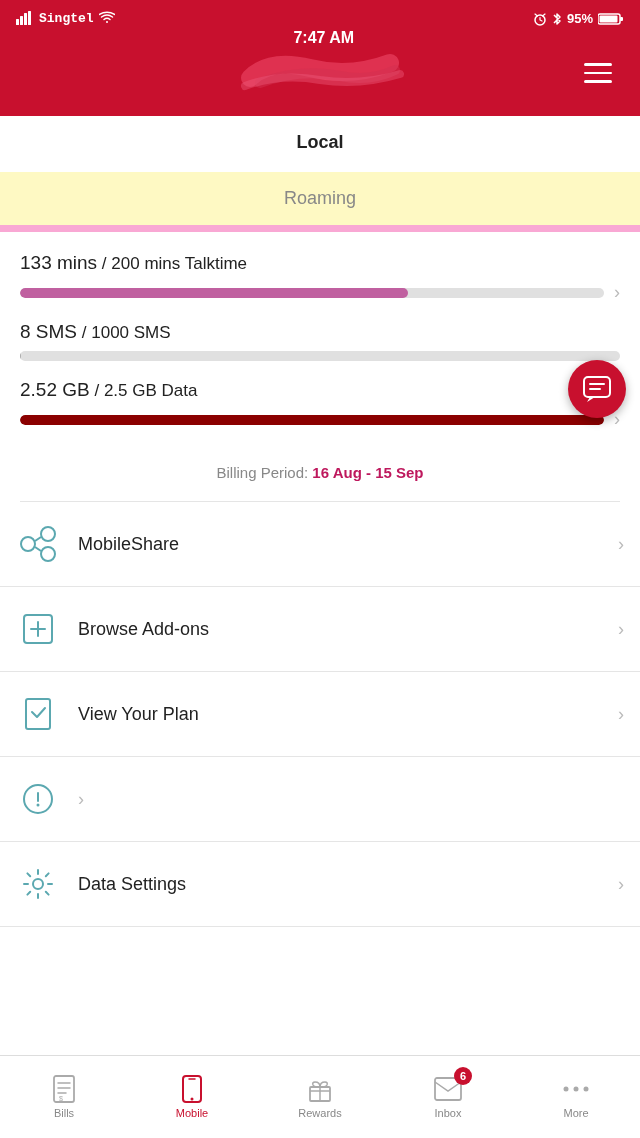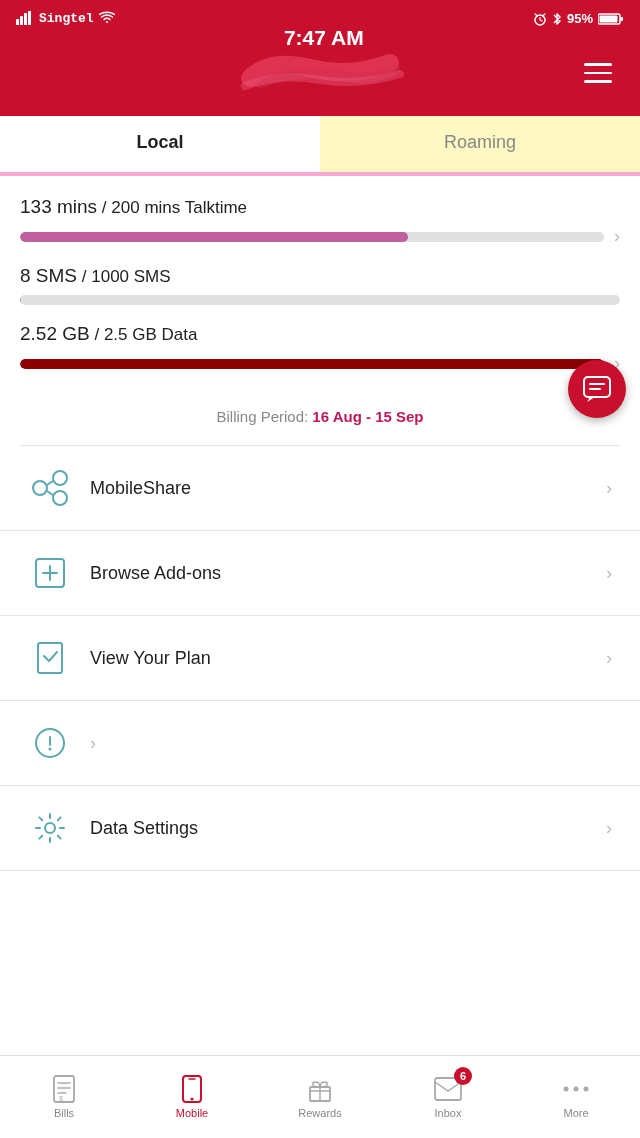--- a/index.html
+++ b/index.html
@@ -18,21 +18,21 @@
       color: white;
       display: flex;
       justify-content: space-between;
       align-items: center;
       padding: 6px 16px;
       height: 36px;
       font-size: 13px;
       font-weight: 600;
     }
     .status-left { display: flex; align-items: center; gap: 5px; font-family: Liberation Mono, monospace; }
-    .status-center { font-size: 21px; font-weight: 700; margin-top: 39px; }
+    .status-center { font-size: 16px; font-weight: 700; margin-top: 39px; }
     .status-right { display: flex; align-items: flex-end; gap: 5px; font-size: 13px; }
 
     
     .header {
       background: #c8102e;
       display: flex;
       justify-content: space-between;
       align-items: center;
       padding: 10px 20px 16px 20px;
       height: 80px;
@@ -58,21 +58,22 @@
     .hamburger-line {
       width: 28px;
       height: 2.5px;
       background: white;
       border-radius: 2px;
     }
 
     
     .tabs {
       display: flex;
-      border-bottom: 4px solid #f9a8d4;
+      border-bottom: 7px solid #f9a8d4;
+      flex-direction: column;
     }
     .tab {
       flex: 1;
       text-align: center;
       padding: 16px 0;
       font-size: 18px;
       color: #555;
       cursor: pointer;
       background: #fff;
     }
@@ -141,21 +142,21 @@
     .divider {
       height: 1px;
       background: #e5e5e5;
       margin: 0 20px;
     }
 
     
     .menu-item {
       display: flex;
       align-items: center;
-      padding: 20px 28px;
+      padding: 20px 16px;
       cursor: pointer;
       gap: 18px;
       border-bottom: 1px solid #e5e5e5;
     }
     .menu-icon {
       width: 44px;
       height: 44px;
       display: flex;
       align-items: center;
       justify-content: center;

